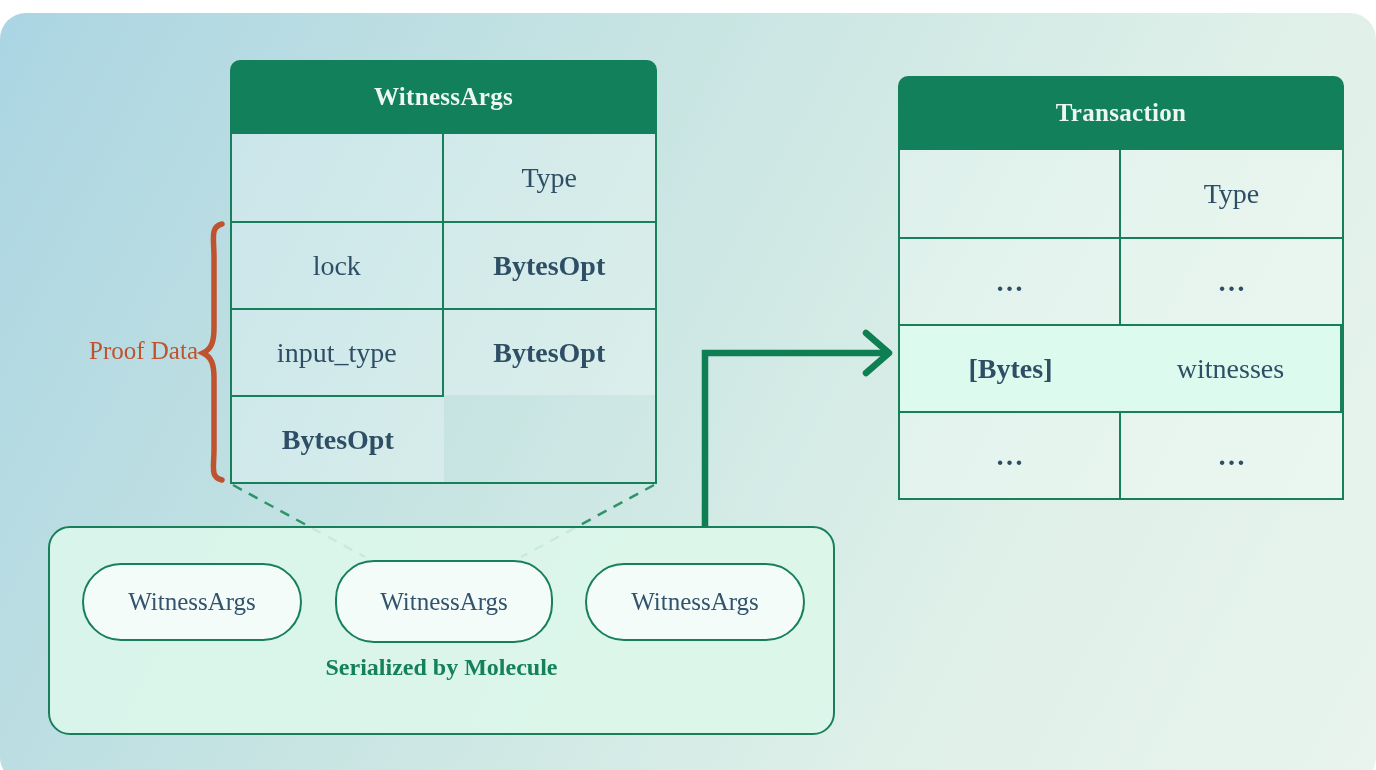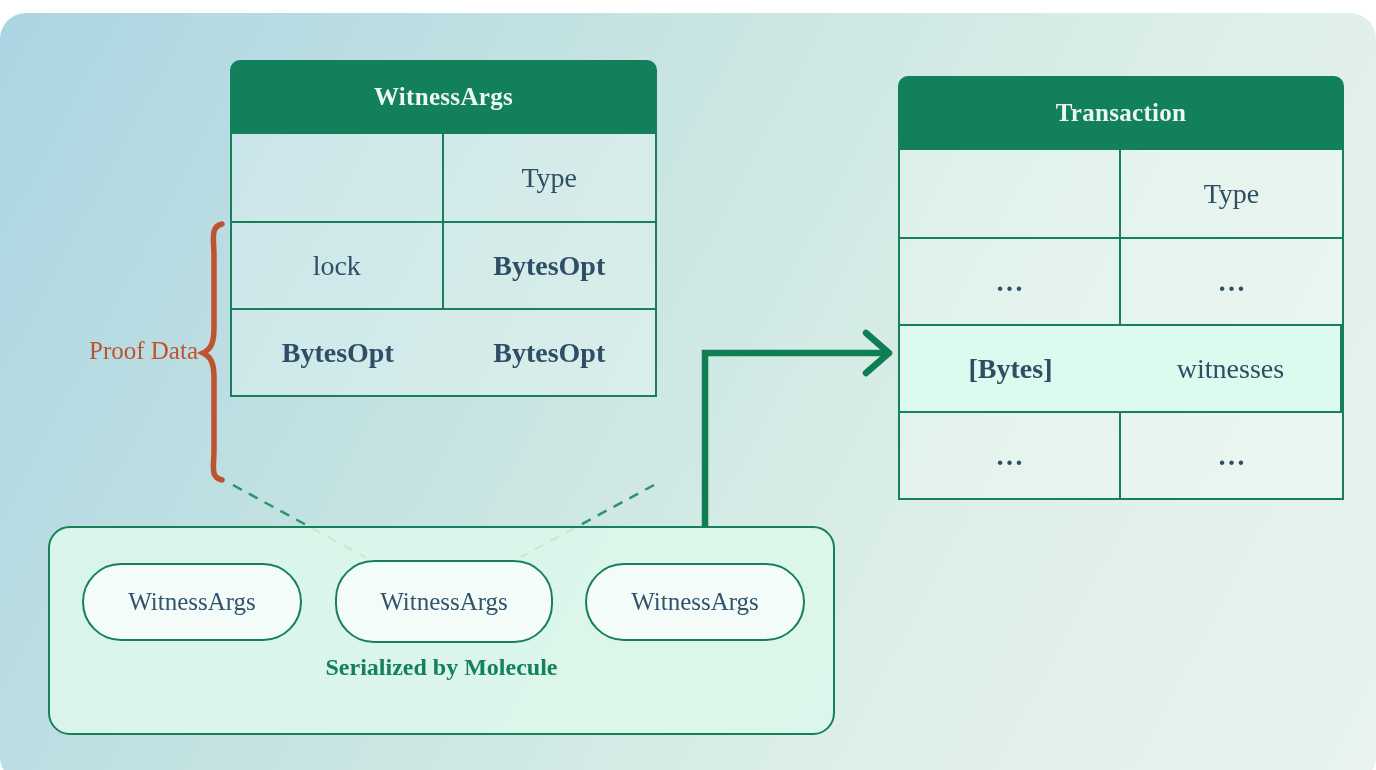--- a/index.html
+++ b/index.html
@@ -98,20 +98,21 @@
 
   <div class="dtable witness-table">
     <div class="dtable-header">WitnessArgs</div>
     <div class="dtable-body">
       <div class="cell colL"></div>
       <div class="cell">Type</div>
 
       <div class="cell colL">lock</div>
       <div class="cell bold">BytesOpt</div>
 
+      <div class="cell colL">input_type</div>
       <div class="cell bold">BytesOpt</div>
 
       <div class="cell bold">BytesOpt</div>
     </div>
   </div>
 
   <div class="dtable transaction-table">
     <div class="dtable-header">Transaction</div>
     <div class="dtable-body">
       <div class="cell colL"></div>

